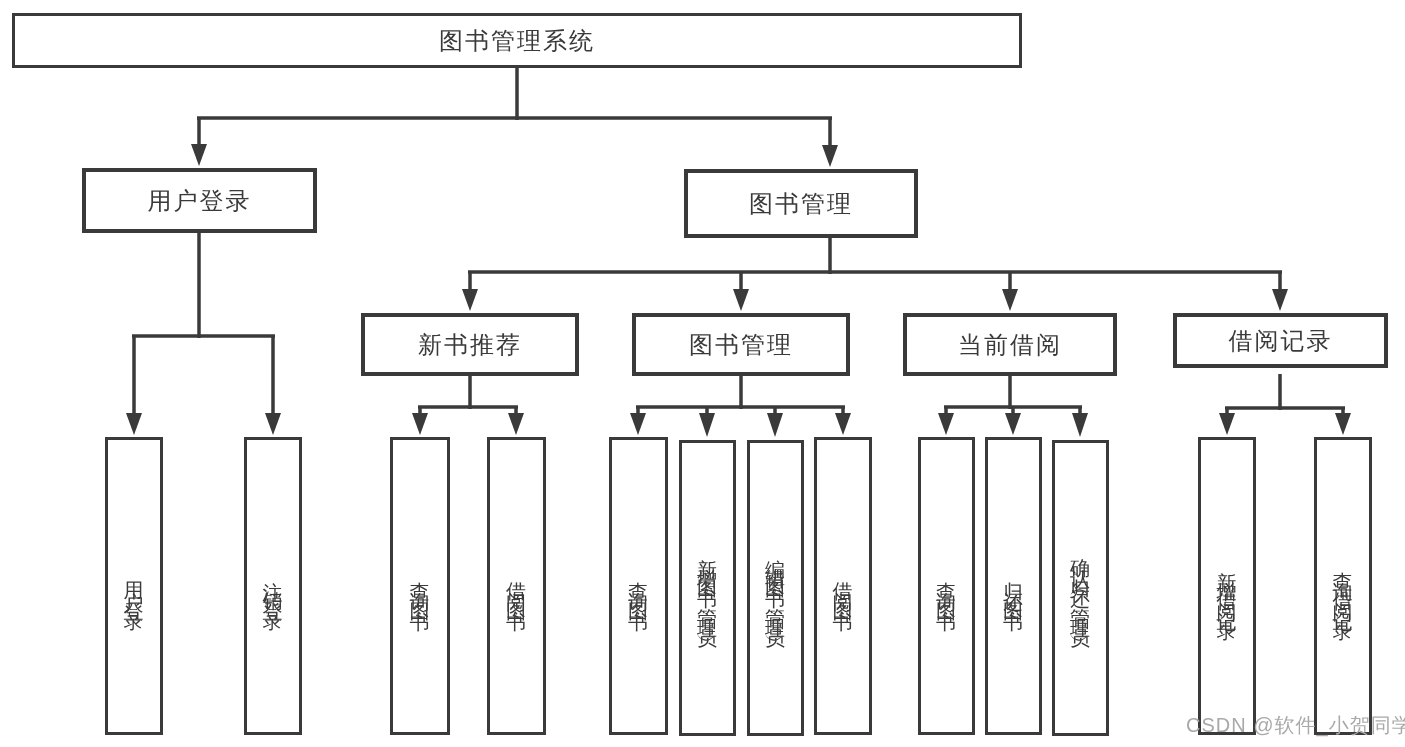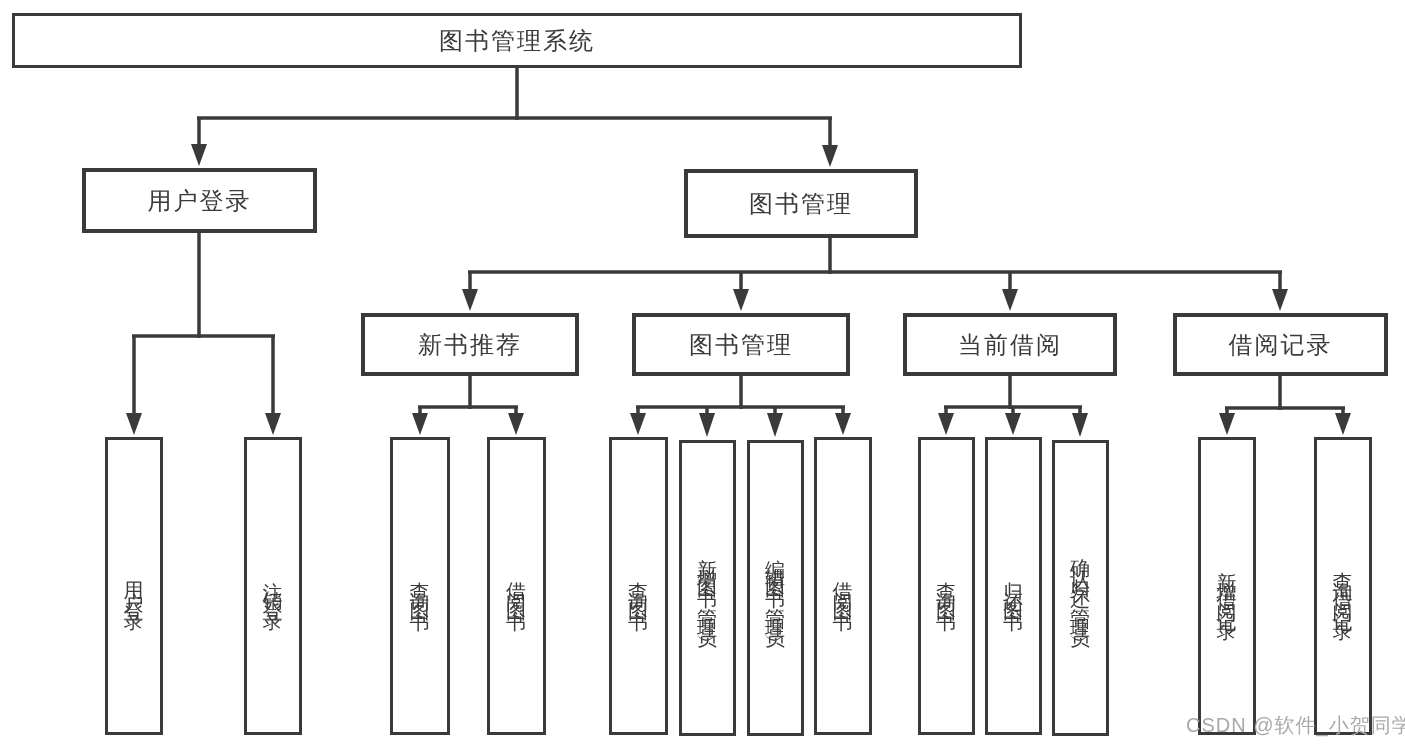--- a/index.html
+++ b/index.html
@@ -108,21 +108,21 @@
 
   <div class="node h" style="left:361px;top:313px;width:218px;height:63px;">
     <span>新书推荐</span>
   </div>
   <div class="node h" style="left:632px;top:313px;width:218px;height:63px;">
     <span>图书管理</span>
   </div>
   <div class="node h" style="left:903px;top:313px;width:214px;height:63px;align-items:center;">
     <span>当前借阅</span>
   </div>
-  <div class="node h" style="left:1173px;top:313px;width:215px;height:63px;">
+  <div class="node h" style="left:1173px;top:313px;width:215px;height:55px;">
     <span>借阅记录</span>
   </div>
 
   <div class="node v" style="left:105px;top:437px;width:58px;height:298px;">
     <span>用户登录</span>
   </div>
   <div class="node v" style="left:244px;top:437px;width:58px;height:298px;">
     <span>注销登录</span>
   </div>
 

